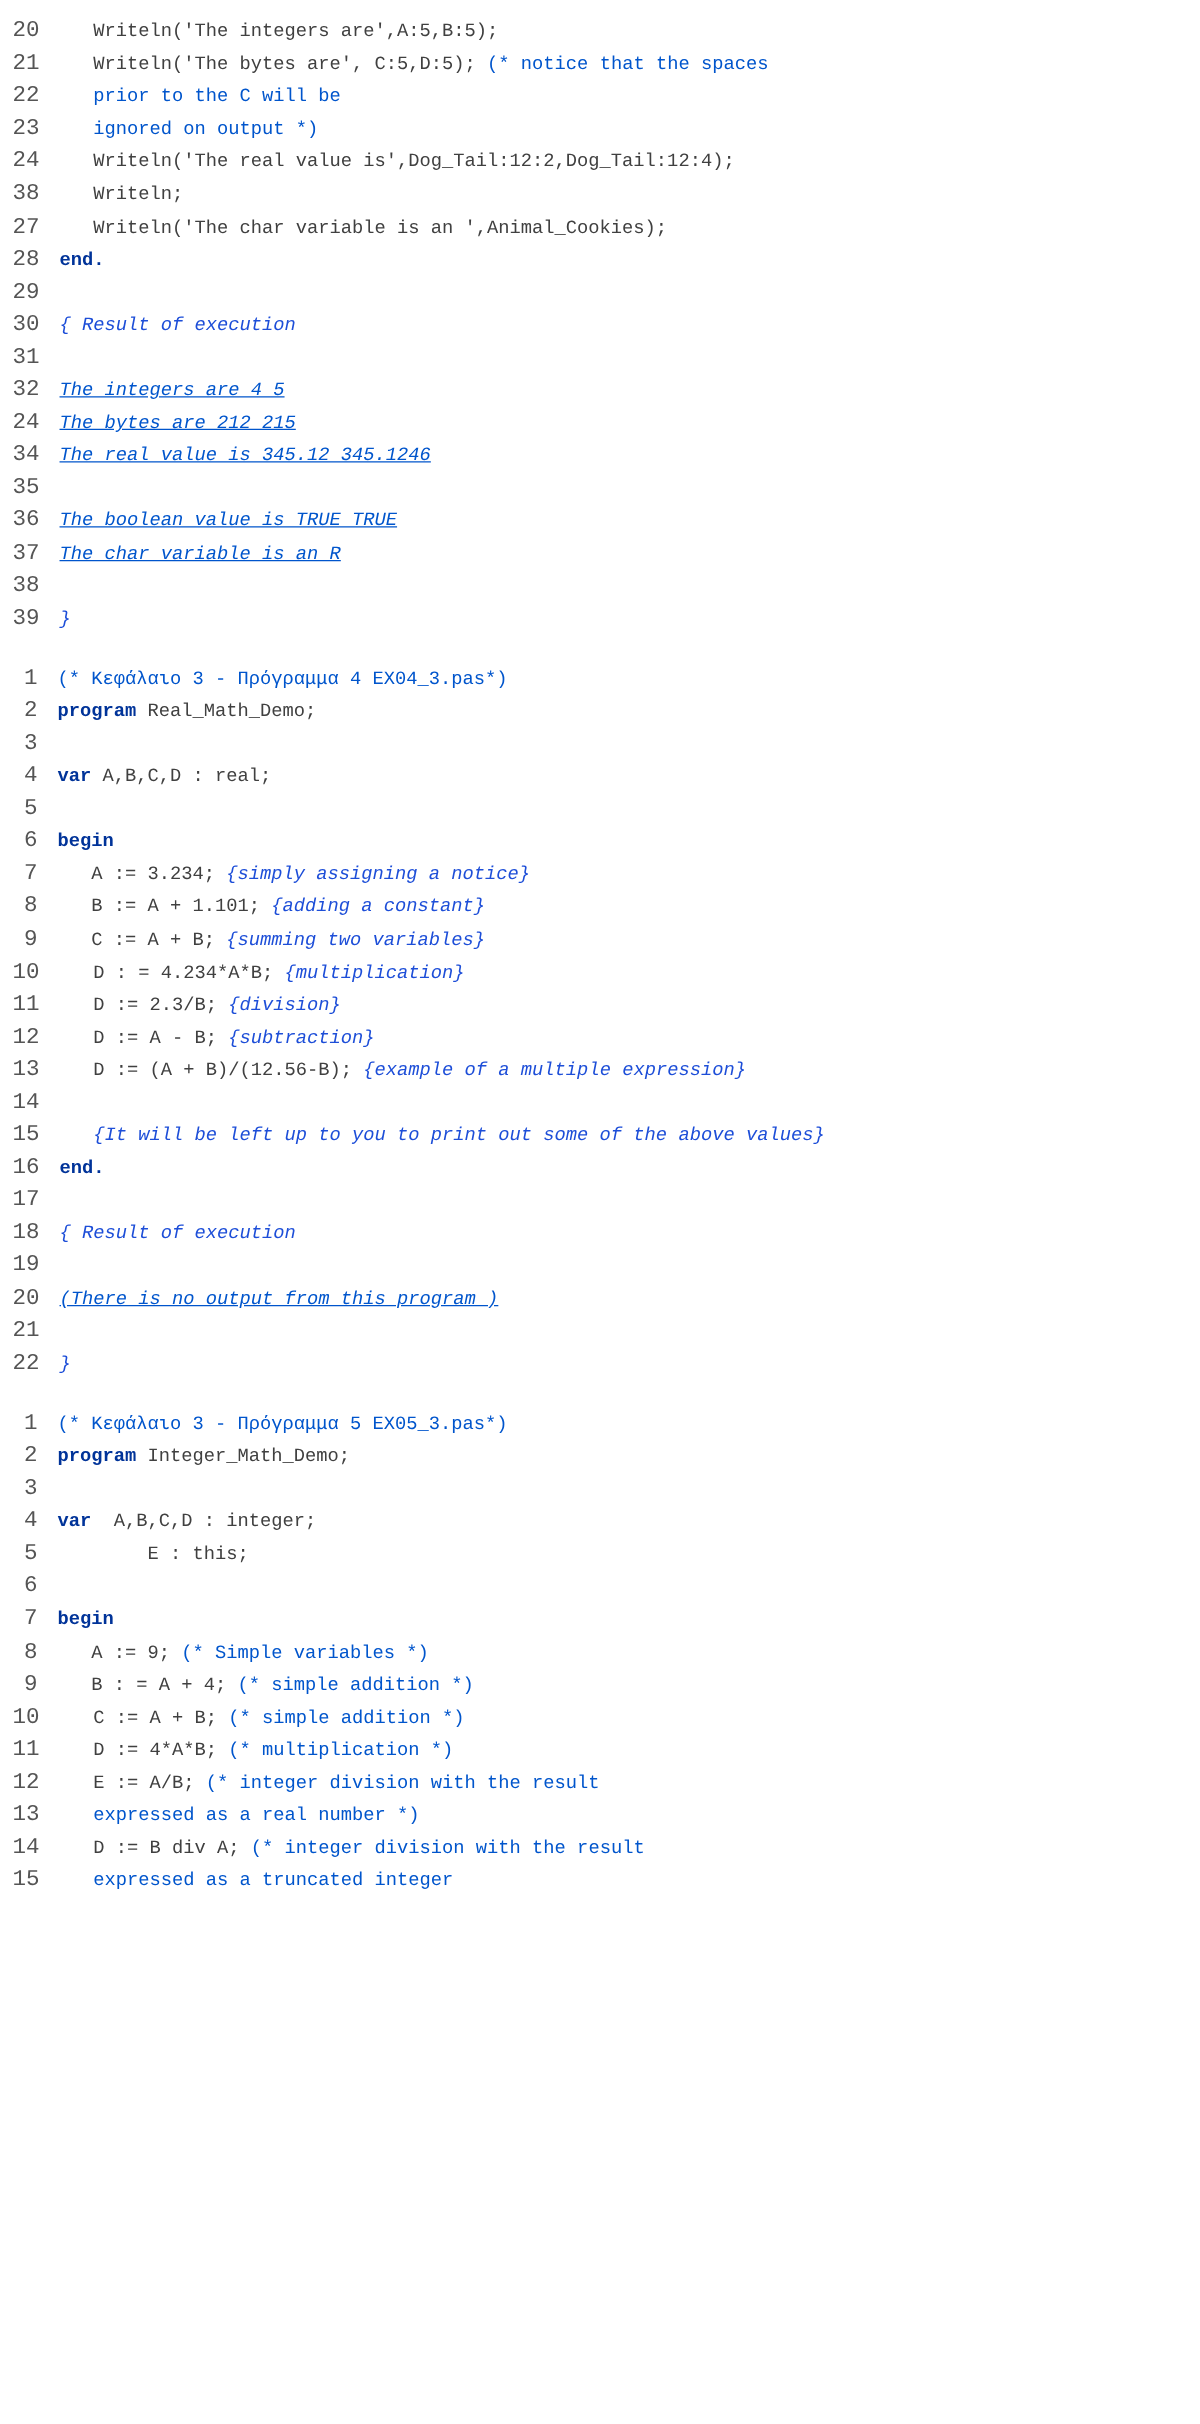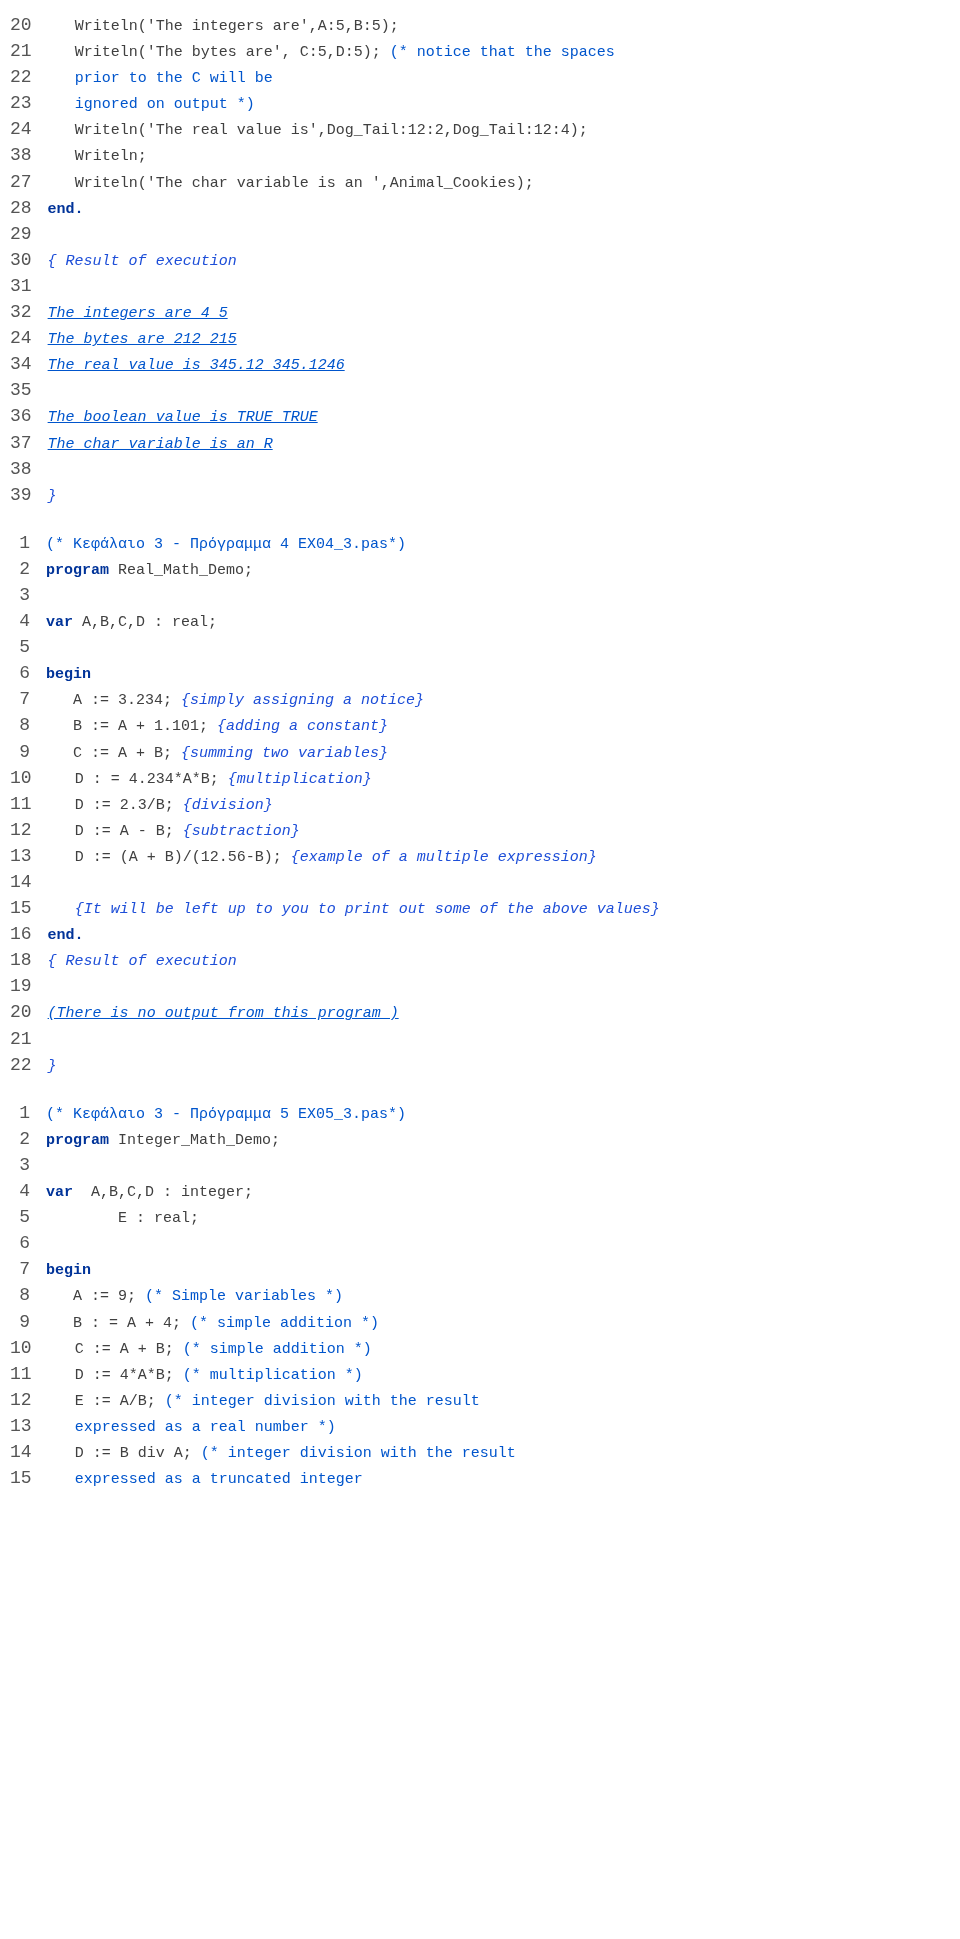--- a/index.html
+++ b/index.html
@@ -188,20 +188,24 @@
       </div>
       <div class="line">
         <span class="line-num">15</span>
         <span class="line-content"><span class="comment-curly">   {It will be left up to you to print out some of the above values}</span></span>
       </div>
       <div class="line">
         <span class="line-num">16</span>
         <span class="line-content"><span class="kw">end.</span></span>
       </div>
       <div class="line">
+        <span class="line-num">17</span>
+        <span class="line-content">&nbsp;</span>
+      </div>
+      <div class="line">
         <span class="line-num">18</span>
         <span class="line-content"><span class="comment-curly">{ Result of execution</span></span>
       </div>
       <div class="line">
         <span class="line-num">19</span>
         <span class="line-content">&nbsp;</span>
       </div>
       <div class="line">
         <span class="line-num">20</span>
         <span class="line-content"><span class="result-section">(There is no output from this program )</span></span>
@@ -228,21 +232,21 @@
       <div class="line">
         <span class="line-num">3</span>
         <span class="line-content">&nbsp;</span>
       </div>
       <div class="line">
         <span class="line-num">4</span>
         <span class="line-content"><span class="kw">var </span><span class="normal"> A,B,C,D : integer;</span></span>
       </div>
       <div class="line">
         <span class="line-num">5</span>
-        <span class="line-content"><span class="normal">        E : real;</span></span>
+        <span class="line-content"><span class="normal">        E : this;</span></span>
       </div>
       <div class="line">
         <span class="line-num">6</span>
         <span class="line-content">&nbsp;</span>
       </div>
       <div class="line">
         <span class="line-num">7</span>
         <span class="line-content"><span class="kw">begin</span></span>
       </div>
       <div class="line">

